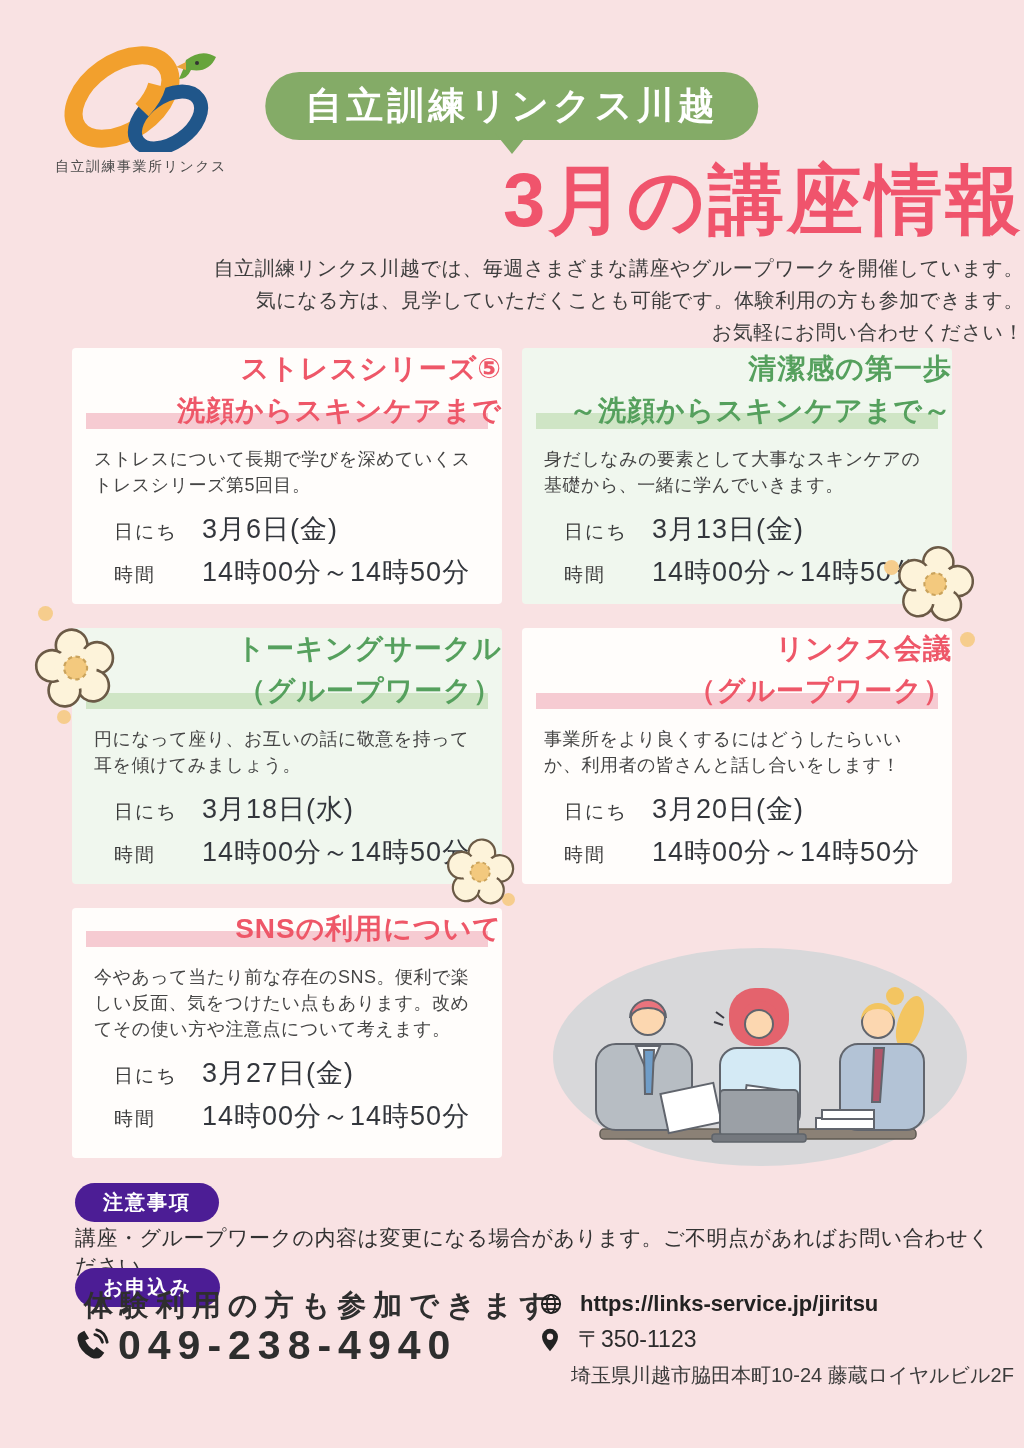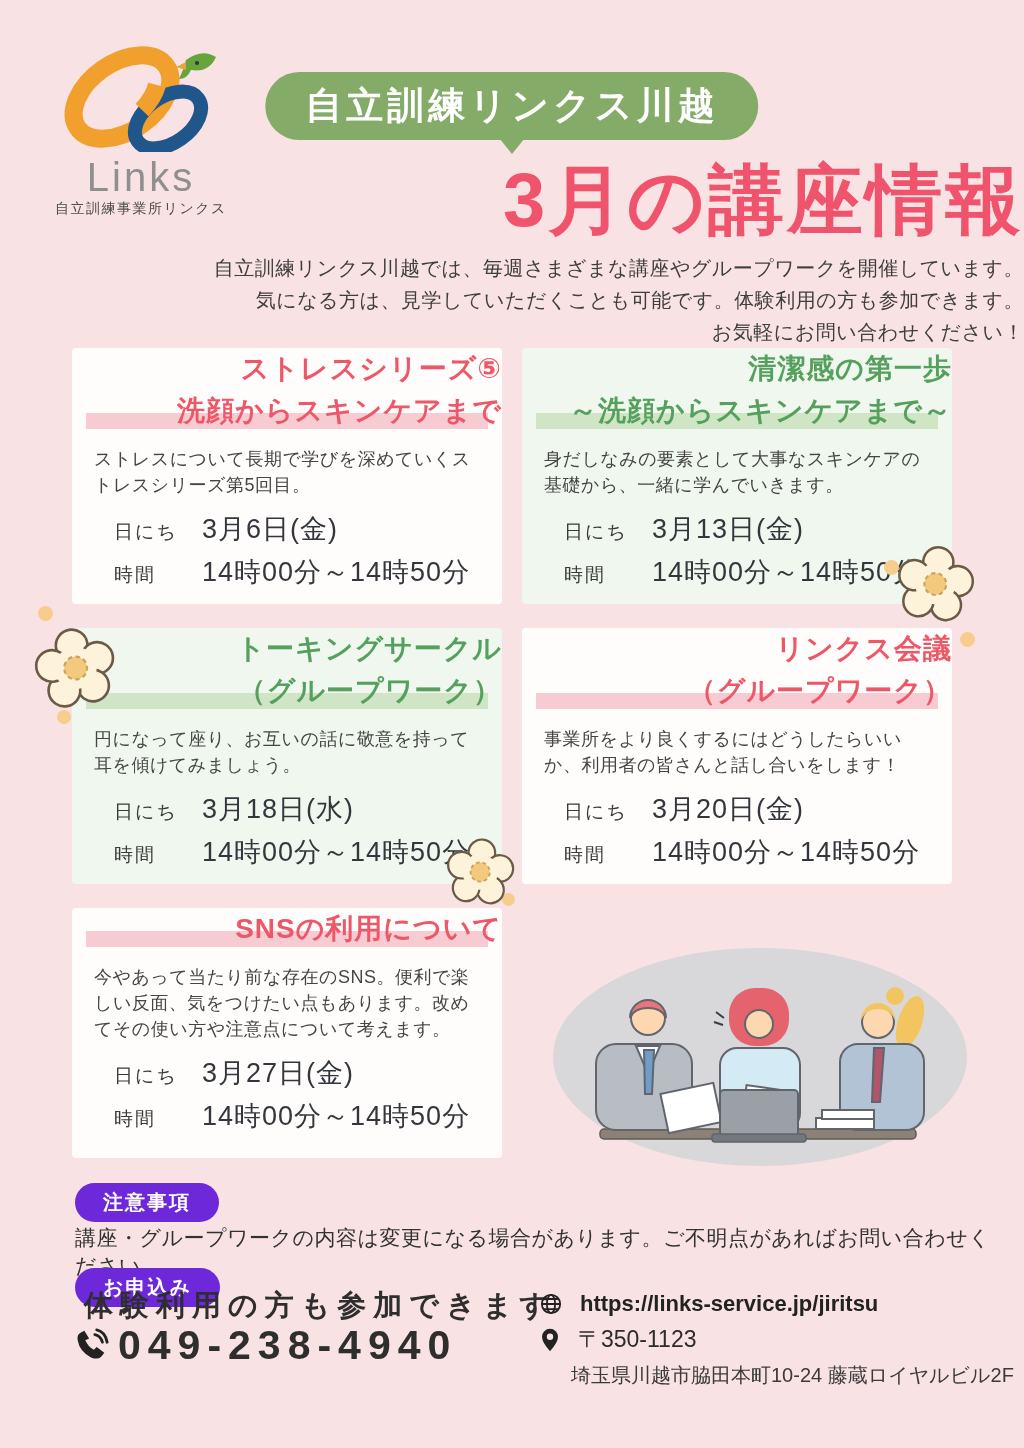--- a/index.html
+++ b/index.html
@@ -42,21 +42,21 @@
   .sched-value{font-size:27px;color:#33363c;letter-spacing:1px;}
 
   
   .dot{position:absolute;border-radius:50%;background:#f6cd8d;}
   .flower{position:absolute;z-index:5;}
 
   
   .illustration{position:absolute;left:548px;top:942px;width:424px;height:230px;}
 
   
-  .small-badge{position:absolute;background:#6d28d9;color:#fff;font-weight:800;
+  .small-badge{position:absolute;background:#4c1d95;color:#fff;font-weight:800;
     font-size:20px;letter-spacing:2px;padding:6px 28px;border-radius:20px;white-space:nowrap;}
   .notice-text{position:absolute;left:75px;top:1224px;width:920px;font-size:21px;
     color:#323232;letter-spacing:0.5px;}
   .company{position:absolute;left:84px;top:1286px;font-size:29px;font-weight:700;
     letter-spacing:7px;color:#2e2e2e;}
   .phone-row{position:absolute;left:72px;top:1322px;display:flex;align-items:center;gap:8px;}
   .phone-number{font-size:41px;font-weight:700;letter-spacing:7px;color:#2e2e2e;}
   .contact-right{position:absolute;left:540px;top:1291px;}
   .contact-row{display:flex;align-items:center;gap:18px;margin-bottom:7px;}
   .url-text{font-size:22px;font-weight:600;color:#222;}
@@ -72,21 +72,20 @@
     <svg width="214" height="110" viewBox="0 0 214 110">
       <ellipse cx="88" cy="55" rx="54" ry="34" transform="rotate(-35 88 55)" fill="none" stroke="#f2a02d" stroke-width="18"></ellipse>
       <ellipse cx="134" cy="78" rx="37" ry="23" transform="rotate(-35 134 78)" fill="none" stroke="#20568a" stroke-width="14"></ellipse>
       <path d="M123 43 A 54 34 -35 0 1 108 68" fill="none" stroke="#f2a02d" stroke-width="18"></path>
       <g>
         <path d="M152 18 q 16 -12 30 -3 q -7 16 -25 13 q -4 9 -12 9 q 5 -10 7 -19 z" fill="#67a43c"></path>
         <polygon points="152,20 142,25 152,28" fill="#e8a43c"></polygon>
         <circle cx="163" cy="21" r="2" fill="#333"></circle>
       </g>
     </svg>
-    <div class="logo-brand">Links</div>
     <div class="logo-sub">自立訓練事業所リンクス</div>
   </div>
 
   <div class="badge-pill">自立訓練リンクス川越</div>
   <div class="badge-pointer"></div>
   <div class="page-title">3月の講座情報</div>
   <div class="intro">
     <div>自立訓練リンクス川越では、毎週さまざまな講座やグループワークを開催しています。</div>
     <div>気になる方は、見学していただくことも可能です。体験利用の方も参加できます。</div>
     <div>お気軽にお問い合わせください！</div>

